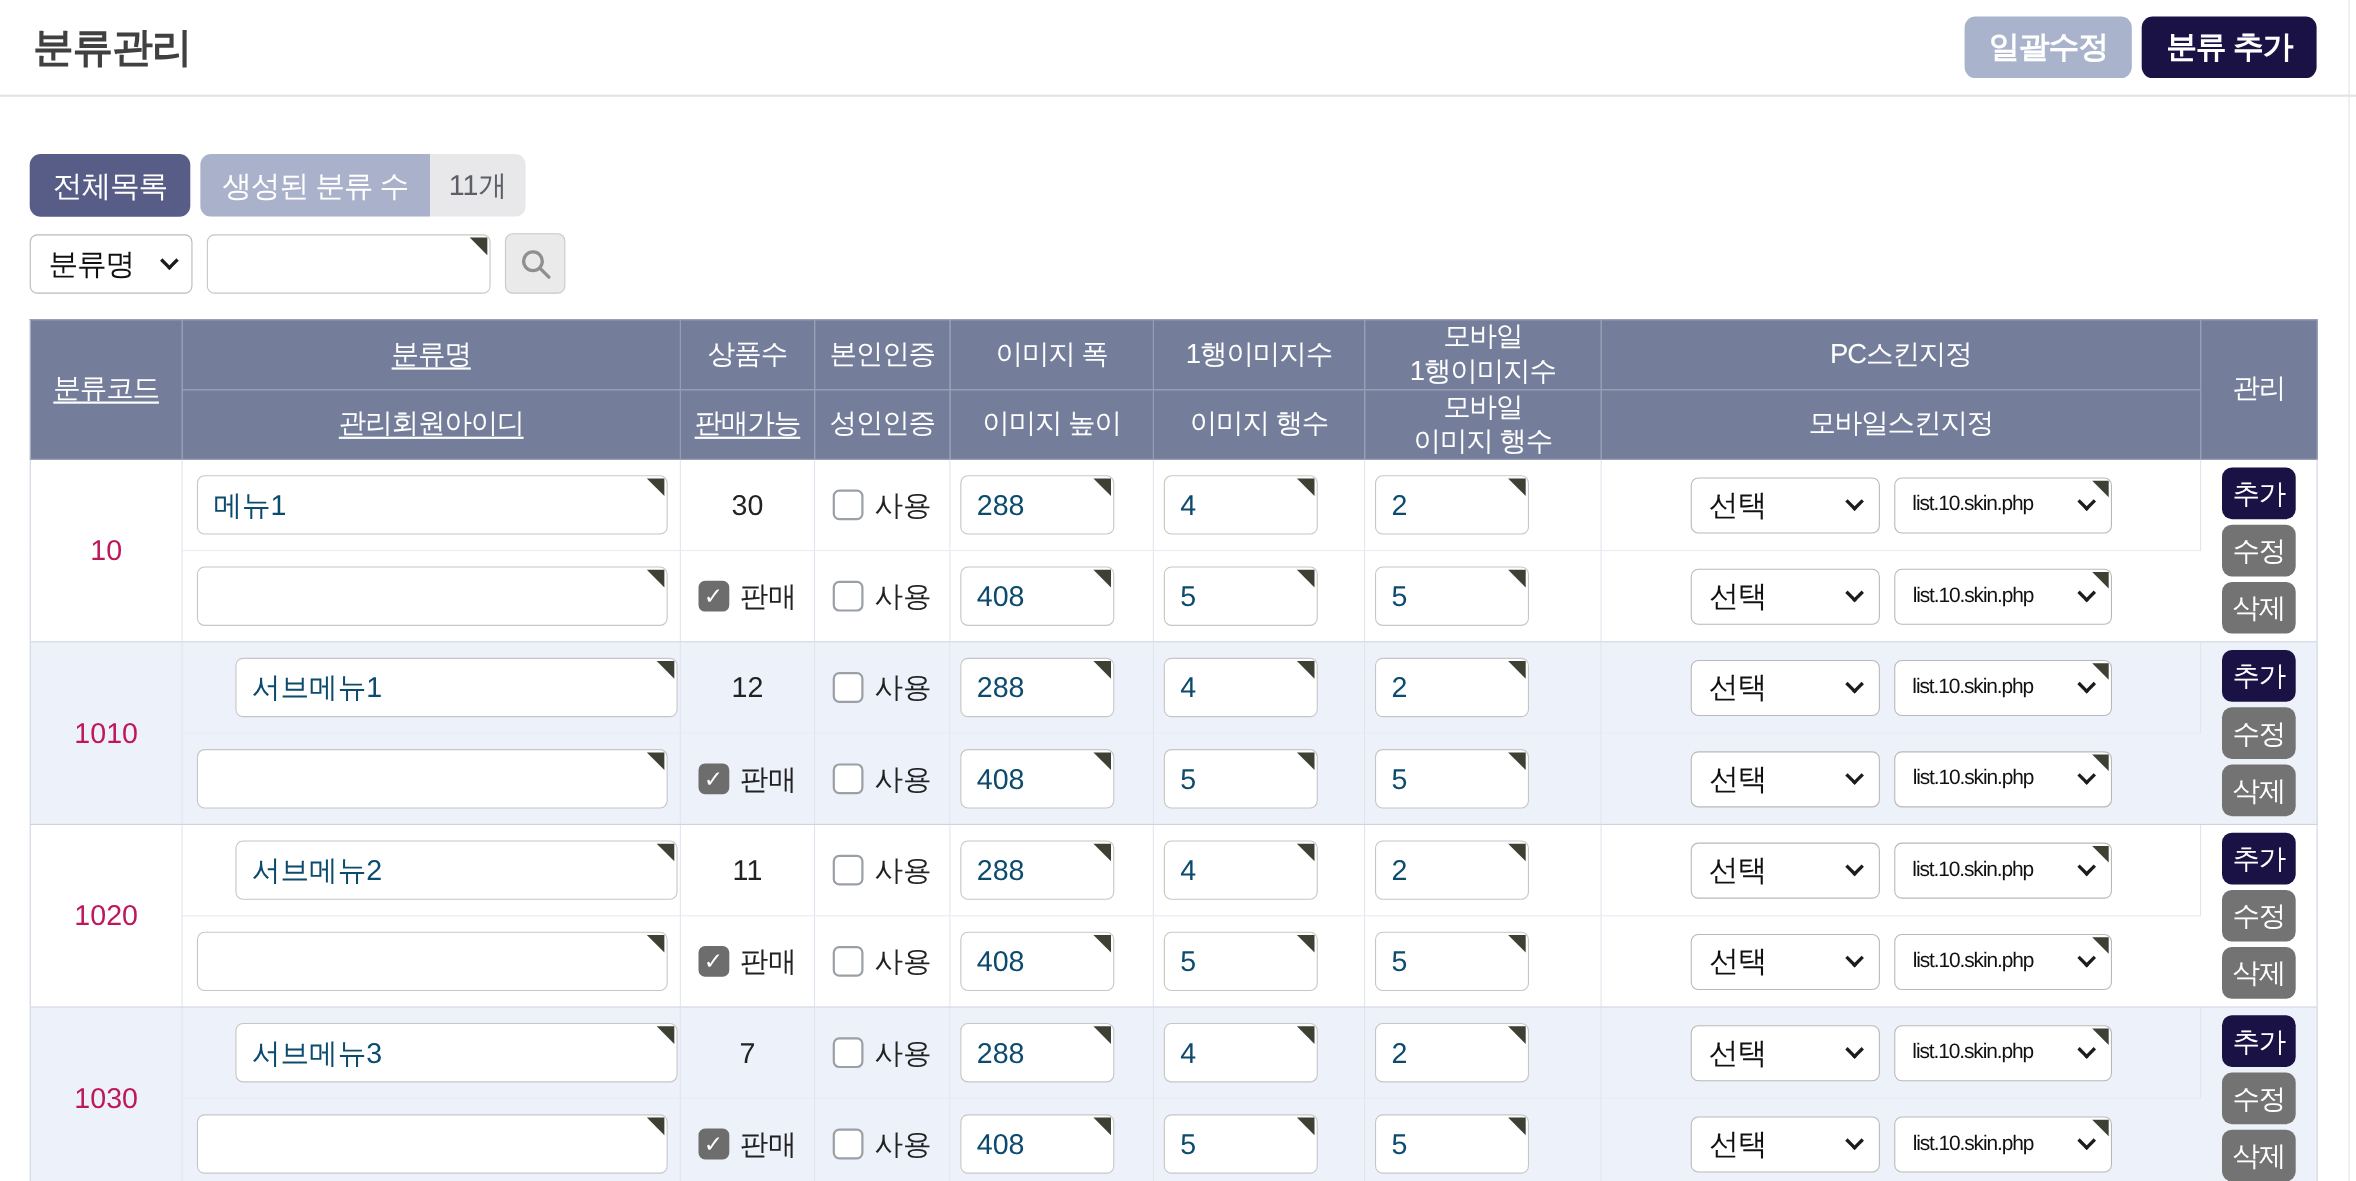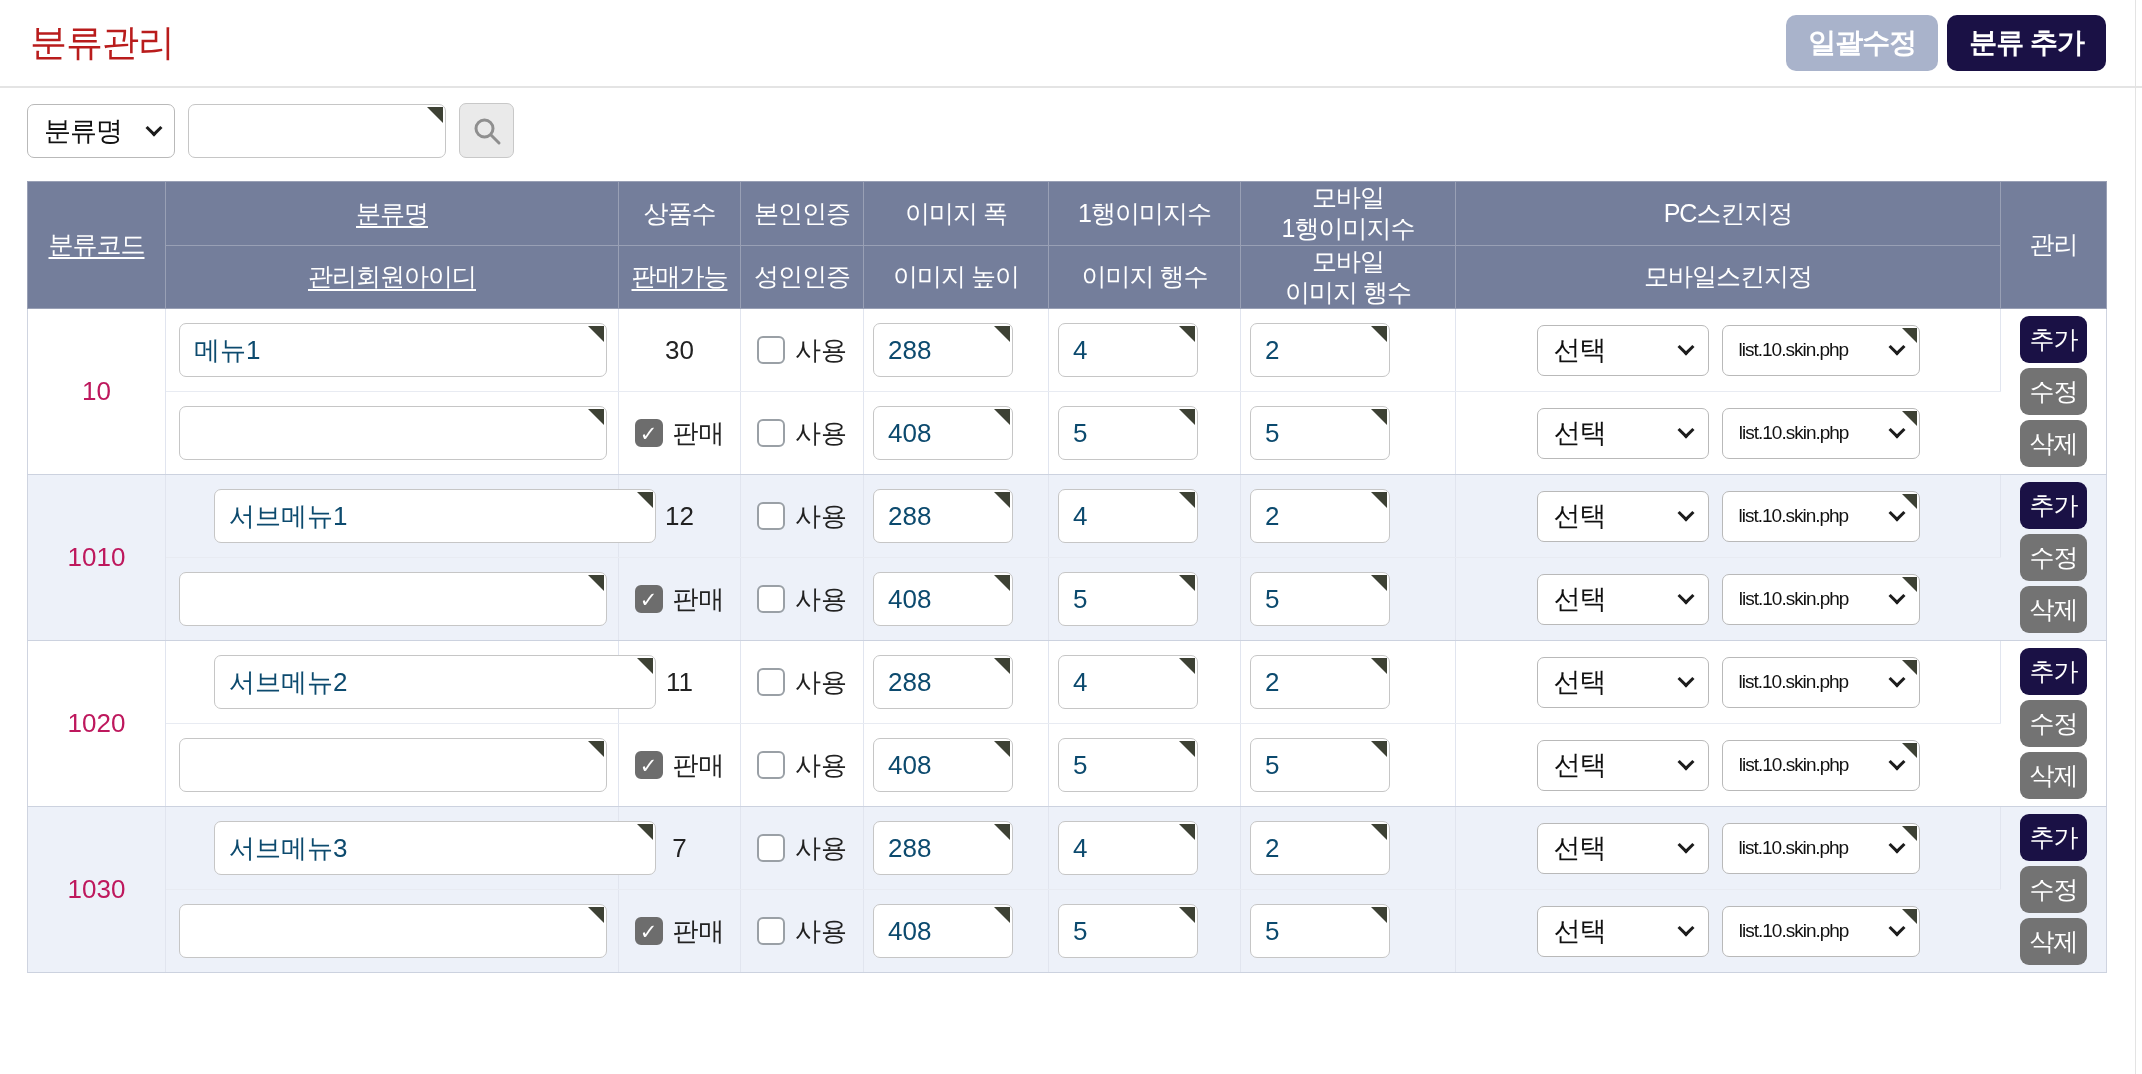--- a/index.html
+++ b/index.html
@@ -2,21 +2,21 @@
 <html><head>
 <meta charset="utf-8">
 <style>
   * { margin:0; padding:0; box-sizing:border-box; }
   html,body { width:2142px; height:1074px; overflow:hidden; background:#fff;
     font-family:"Liberation Sans","DejaVu Sans",sans-serif; color:#222; }
 
   
   .page-header { height:88px; display:flex; align-items:center; justify-content:space-between;
     padding:0 36px 0 30px; border-bottom:2px solid #e4e4e4; }
-  .page-title { font-size:37px; font-weight:400; color:#b91c1c; letter-spacing:-1px; }
+  .page-title { font-size:37px; font-weight:700; color:#404040; letter-spacing:-1px; }
   .header-btns { display:flex; gap:9px; align-items:center; }
   .hbtn { border:none; cursor:pointer; color:#fff; font-weight:700; font-size:28px;
     height:56px; padding:0 22px; border-radius:10px; letter-spacing:-1px;
     font-family:inherit; }
   .hbtn.light { background:#a9b3cb; }
   .hbtn.dark  { background:#1a1145; }
 
   
   .content { padding:0 36px 0 27px; }
 
@@ -60,21 +60,21 @@
   tr.r1 td { border-bottom:1px solid #e8ebf2; }
   tr.r2 td { border-bottom:1px solid #ccd2df; }
   td.code-cell, td.manage-cell { border-bottom:1px solid #ccd2df !important; }
   
   tbody tr:nth-child(4n+3) td, tbody tr:nth-child(4n+4) td { background:#edf1f9; }
 
   td.code-cell { text-align:center; color:#be185d; }
   td.name-cell { padding-left:13px; }
   .name-field .txt { width:428px; }
   .name-field.sub { margin-left:35px; }
-  .name-field.sub .txt { width:442px; }
+  .name-field.sub .txt { width:402px; }
   td.num-cell { text-align:center; }
   td.chk-cell { }
   .chk-inner { display:flex; align-items:center; justify-content:center; gap:10px; }
   .cb { width:28px; height:28px; border-radius:6px; border:2px solid #9aa0a6; background:#fff;
     display:inline-flex; align-items:center; justify-content:center; cursor:pointer; flex:none; }
   .cb.checked { background:#6d6d6d; border-color:#6d6d6d; }
   .cb.checked::after { content:"✓"; color:#fff; font-size:21px; font-weight:700; line-height:1; }
   td.input-cell { padding-left:9px; }
   .num-field .txt { width:140px; }
   td.skin-cell { }
@@ -97,20 +97,27 @@
 <div class="page-header">
   <div class="page-title">분류관리</div>
   <div class="header-btns">
     <button class="hbtn light">일괄수정</button>
     <button class="hbtn dark">분류 추가</button>
   </div>
 </div>
 
 <div class="content">
 
+  <div class="tabs-row">
+    <button class="tab-active">전체목록</button>
+    <div class="tab-count">
+      <span class="lbl">생성된 분류 수</span>
+      <span class="cnt">11개</span>
+    </div>
+  </div>
 
   <div class="search-row">
     <span class="sel search-type">
       <span class="txt-val">분류명</span>
       <span class="chev"></span>
     </span>
     <span class="field">
       <input type="text" class="txt search-input" value="" style="">
     </span>
     <button class="search-btn">

